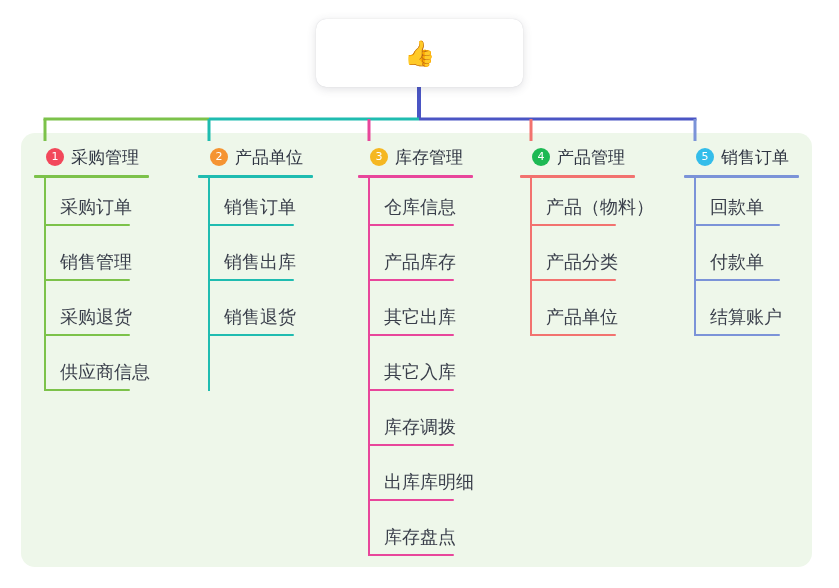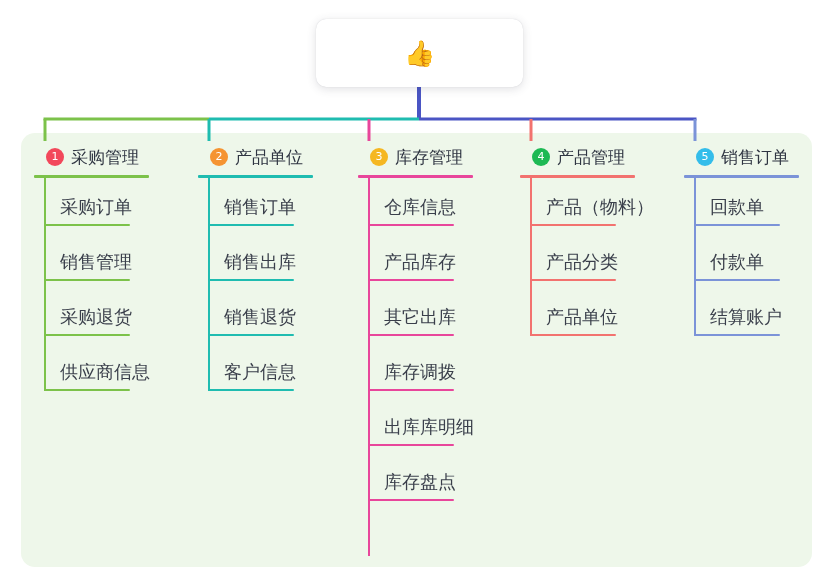--- a/index.html
+++ b/index.html
@@ -201,24 +201,20 @@
             <div class="leaf-rule" style="background: rgb(31, 188, 176);"></div>
           </div>
           <div class="leaf">
             <span class="leaf-label">销售出库</span>
             <div class="leaf-rule" style="background: rgb(31, 188, 176);"></div>
           </div>
           <div class="leaf">
             <span class="leaf-label">销售退货</span>
             <div class="leaf-rule" style="background: rgb(31, 188, 176);"></div>
           </div>
-          <div class="leaf">
-            <span class="leaf-label">客户信息</span>
-            <div class="leaf-rule" style="background: rgb(31, 188, 176);"></div>
-          </div>
         </div>
       </div>
       <div class="column" style="left: 358px; width: 150px;">
         <div class="col-head">
           <span class="badge" style="background: rgb(245, 183, 34);">3</span>
           <span class="col-title">库存管理</span>
         </div>
         <div class="col-rule" style="background: rgb(232, 70, 155); width: 115px;"></div>
         <div class="leaves">
           <div class="spine" style="background: rgb(232, 70, 155); height: 378px;"></div>
@@ -228,20 +224,24 @@
           </div>
           <div class="leaf">
             <span class="leaf-label">产品库存</span>
             <div class="leaf-rule" style="background: rgb(232, 70, 155);"></div>
           </div>
           <div class="leaf">
             <span class="leaf-label">其它出库</span>
             <div class="leaf-rule" style="background: rgb(232, 70, 155);"></div>
           </div>
           <div class="leaf">
+            <span class="leaf-label">其它入库</span>
+            <div class="leaf-rule" style="background: rgb(232, 70, 155);"></div>
+          </div>
+          <div class="leaf">
             <span class="leaf-label">库存调拨</span>
             <div class="leaf-rule" style="background: rgb(232, 70, 155);"></div>
           </div>
           <div class="leaf">
             <span class="leaf-label">出库库明细</span>
             <div class="leaf-rule" style="background: rgb(232, 70, 155);"></div>
           </div>
           <div class="leaf">
             <span class="leaf-label">库存盘点</span>
             <div class="leaf-rule" style="background: rgb(232, 70, 155);"></div>

